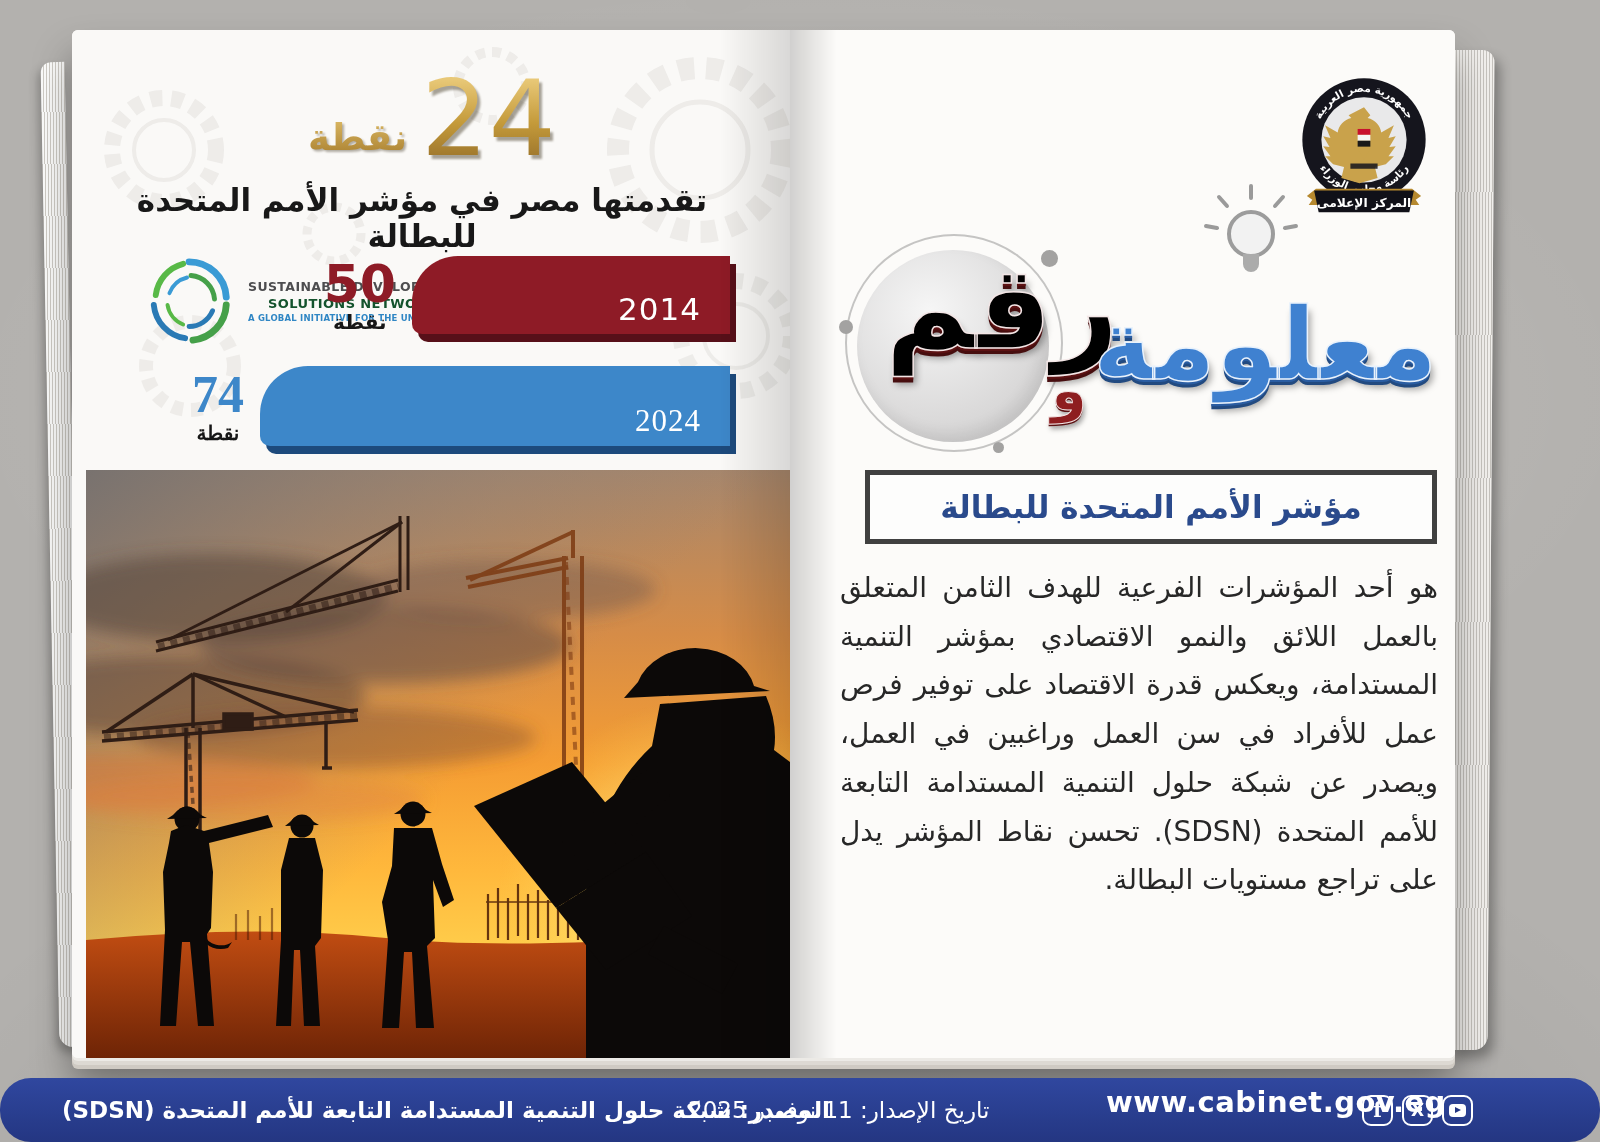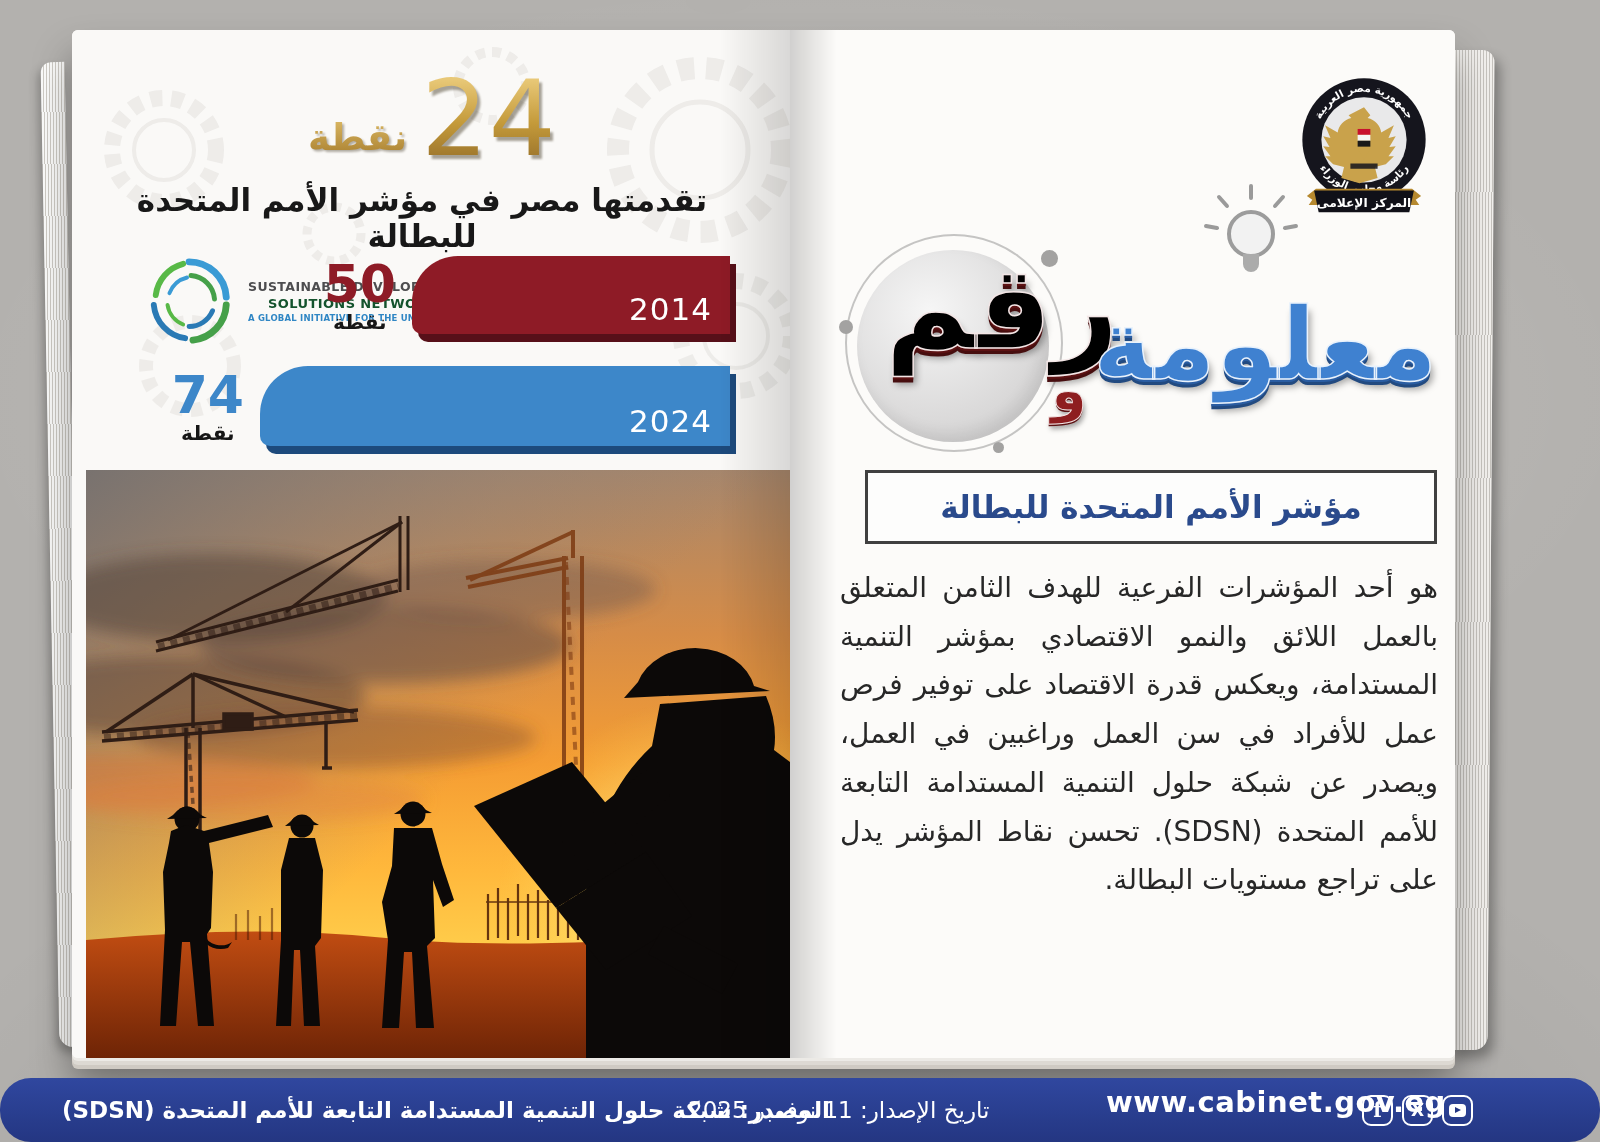--- a/index.html
+++ b/index.html
@@ -57,27 +57,27 @@
   .subtitle { position:absolute; left:20px; top:152px; width:660px; text-align:center; direction:rtl; font-size:31px; font-weight:bold; color:#181818; z-index:5; }
 
   .sdsn { position:absolute; left:72px; top:224px; display:flex; align-items:center; gap:10px; z-index:5; }
   .sdsn-text { display:flex; flex-direction:column; gap:2px; }
   .sdsn-l1 { font-size:12.5px; font-weight:bold; color:#4d4d4f; letter-spacing:.4px; }
   .sdsn-l2 { font-size:13px; font-weight:bold; color:#14532d; letter-spacing:.4px;margin-left:20px; }
   .sdsn-l3 { font-size:8.5px; font-weight:bold; color:#2f86c4; letter-spacing:.2px; }
 
   .chart-row { position:absolute; right:60px; display:flex; align-items:center; z-index:5; }
   .row-2014 { top:226px; }
-  .row-2024 { top:336px; }
+  .row-2024 { top:336px;font-family:Liberation Serif, serif; }
   .val-block { text-align:center; margin-right:16px; line-height:1; }
   .val-num { font-size:52px; font-weight:bold; }
   .val-unit { font-size:20px; font-weight:bold; color:#161616; margin-top:2px; }
   .bar { position:relative; height:78px; border-radius:46px 0 0 10px; }
   .row-2024 .bar { height:80px; border-radius:48px 0 0 10px; }
-  .bar-year { position:absolute; right:18px; bottom:7px; color:#fff; font-size:31px; letter-spacing:1px; }
+  .bar-year { position:absolute; right:29px; bottom:7px; color:#fff; font-size:31px; letter-spacing:1px; }
 
   .photo { position:absolute; left:14px; top:440px; width:704px; height:588px; z-index:4; }
 
   
   .emblem { position:absolute; left:506px; top:38px; z-index:5; }
 
   .brand { position:absolute; left:55px; top:198px; width:582px; height:246px; z-index:5; }
   .brand-blob { position:absolute; left:12px; top:22px; width:192px; height:192px; border-radius:50%;
     background:radial-gradient(circle at 38% 32%, #f6f6f6, #d7d6d6 70%, #c9c8c8); box-shadow:inset -6px -8px 14px rgba(0,0,0,.08); }
   .brand-ring { position:absolute; left:0px; top:6px; width:218px; height:218px; border-radius:50%; border:2px solid #b7b6b5; opacity:.8; }
@@ -95,21 +95,21 @@
     -webkit-text-stroke:1px #f3e6e6;
     text-shadow:0 2px 0 #5c1213, 2px 5px 5px rgba(0,0,0,.35);
   }
   .brand-blue {
     position:absolute; left:248px; top:58px; font-size:100px; font-weight:bold; color:#3f81d0;
     -webkit-text-stroke:1.5px #e9f2fc;
     text-shadow:0 3px 0 #2a5da2, 0 6px 0 #224a80, 3px 8px 7px rgba(0,0,0,.35);
   }
   .bulb { position:absolute; left:358px; top:-44px; }
 
-  .title-box { position:absolute; left:75px; top:440px; width:572px; height:74px; border:3px solid #404040; background:#fdfdfc;
+  .title-box { position:absolute; left:75px; top:440px; width:572px; height:74px; border:5px solid #404040; background:#fdfdfc;
     display:flex; align-items:center; justify-content:center; z-index:5; }
   .title-box span { font-size:31px; font-weight:bold; color:#2a4a8c; direction:rtl; }
 
   .body-text { position:absolute; left:50px; top:534px; width:598px; direction:rtl; text-align:justify;
     font-size:28px; line-height:1.74; color:#272727; z-index:5; }
 
   
   .footer { position:absolute; left:0; top:1078px; width:1600px; height:64px;
     background:linear-gradient(180deg,#30479f 0%, #293e8f 55%, #243682 100%); z-index:90;border-radius:31px; }
   .footer-src { position:absolute; left:62px; top:0; height:64px; display:flex; align-items:center;

